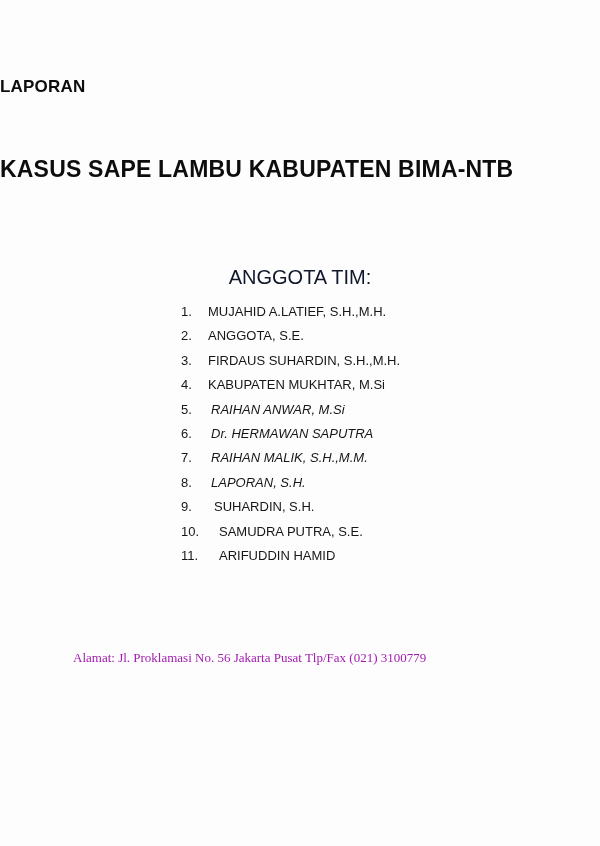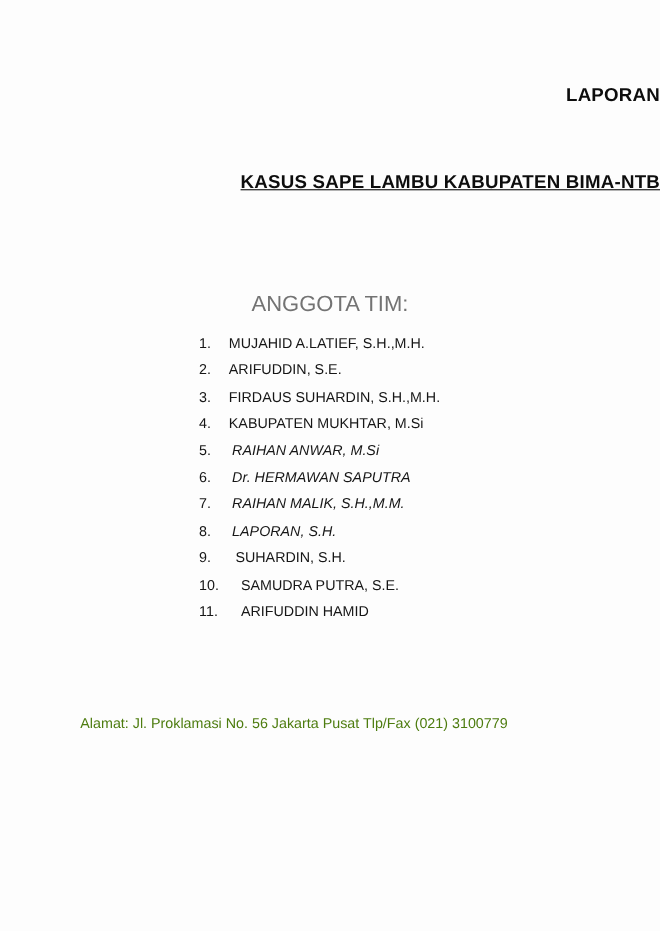--- a/index.html
+++ b/index.html
@@ -18,37 +18,37 @@
     .page {
       position: absolute;
       left: 0; top: 0;
       width: 600px; height: 846px;
       background: #fdfdfd;
     }
     .title-line {
       position: absolute;
       left: 0;
       width: 600px;
-      text-align: right;
+      text-align: left;
       font-weight: bold;
       font-size: 17px;
       letter-spacing: 0.2px;
       color: #0d0d0d;
     }
     #t1 { top: 77px; }
     #t2 { top: 117px; }
-    #t3 { top: 156px; font-size: 17px; text-decoration: underline; }
+    #t3 { top: 156px; font-size: 23px; }
     .members-heading {
       position: absolute;
       left: 0;
       width: 600px;
       text-align: center;
       top: 266px;
       font-size: 20px;
-      color: #737373;
+      color: #0f172a;
     }
     .member-list {
       position: absolute;
       left: 181px;
       top: 304px;
       margin: 0;
       padding: 0;
       list-style: none;
     }
     .member {
@@ -69,41 +69,42 @@
       left: 27px;
     }
     .member.indent1 .name { left: 30px; font-style: italic; }
     .member.indent2 .name { left: 33px; }
     .member.indent3 .name { left: 38px; }
     .address {
       position: absolute;
       left: 73px;
       top: 650px;
       font-size: 13px;
-      color: #4d7c0f;
+      color: #a21caf;
       white-space: nowrap;
+      font-family: Liberation Serif, serif;
     }
   </style>
 </head>
 <body>
 
 <div class="page">
   <div id="t1" class="title-line">LAPORAN</div>
   <div id="t3" class="title-line">KASUS SAPE LAMBU KABUPATEN BIMA-NTB</div>
 
   <div class="members-heading">ANGGOTA TIM:</div>
 
   <ul class="member-list">
     <li class="member">
       <span class="num">1.</span>
       <span class="name">MUJAHID A.LATIEF, S.H.,M.H.</span>
     </li>
     <li class="member">
       <span class="num">2.</span>
-      <span class="name">ARIFUDDIN, S.E.</span>
+      <span class="name">ANGGOTA, S.E.</span>
     </li>
     <li class="member">
       <span class="num">3.</span>
       <span class="name">FIRDAUS SUHARDIN, S.H.,M.H.</span>
     </li>
     <li class="member">
       <span class="num">4.</span>
       <span class="name">KABUPATEN MUKHTAR, M.Si</span>
     </li>
     <li class="member indent1">

